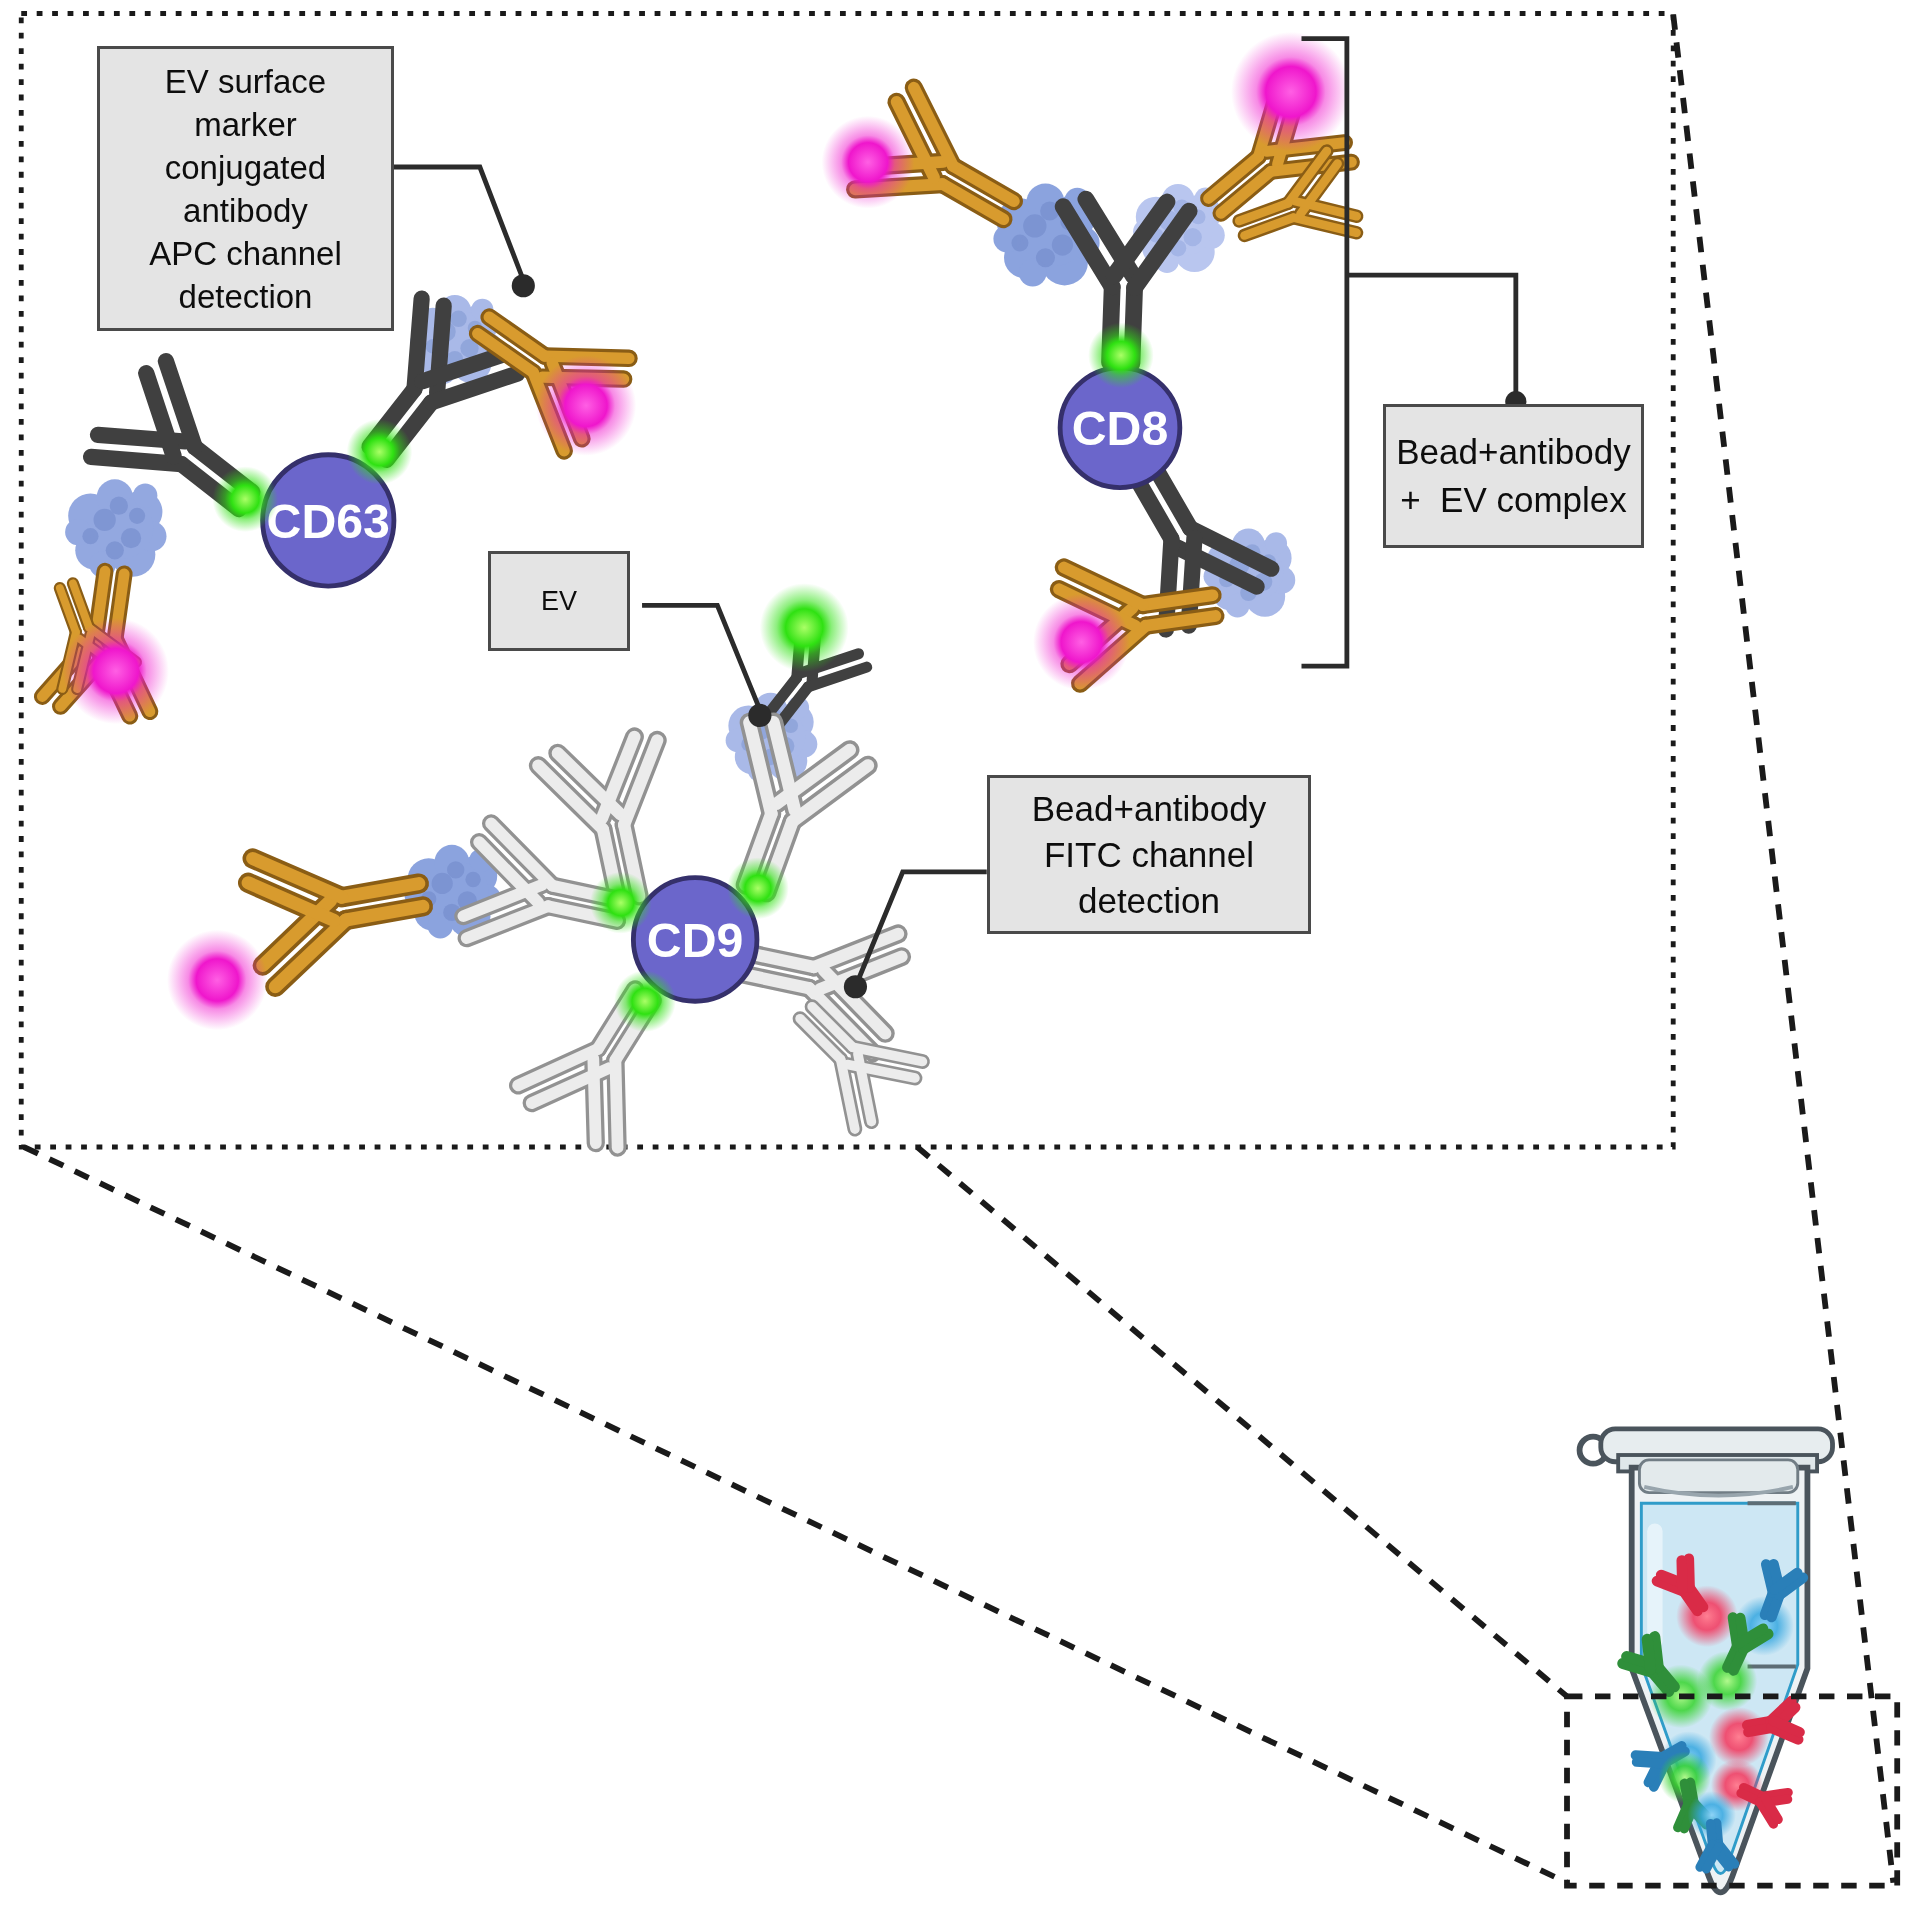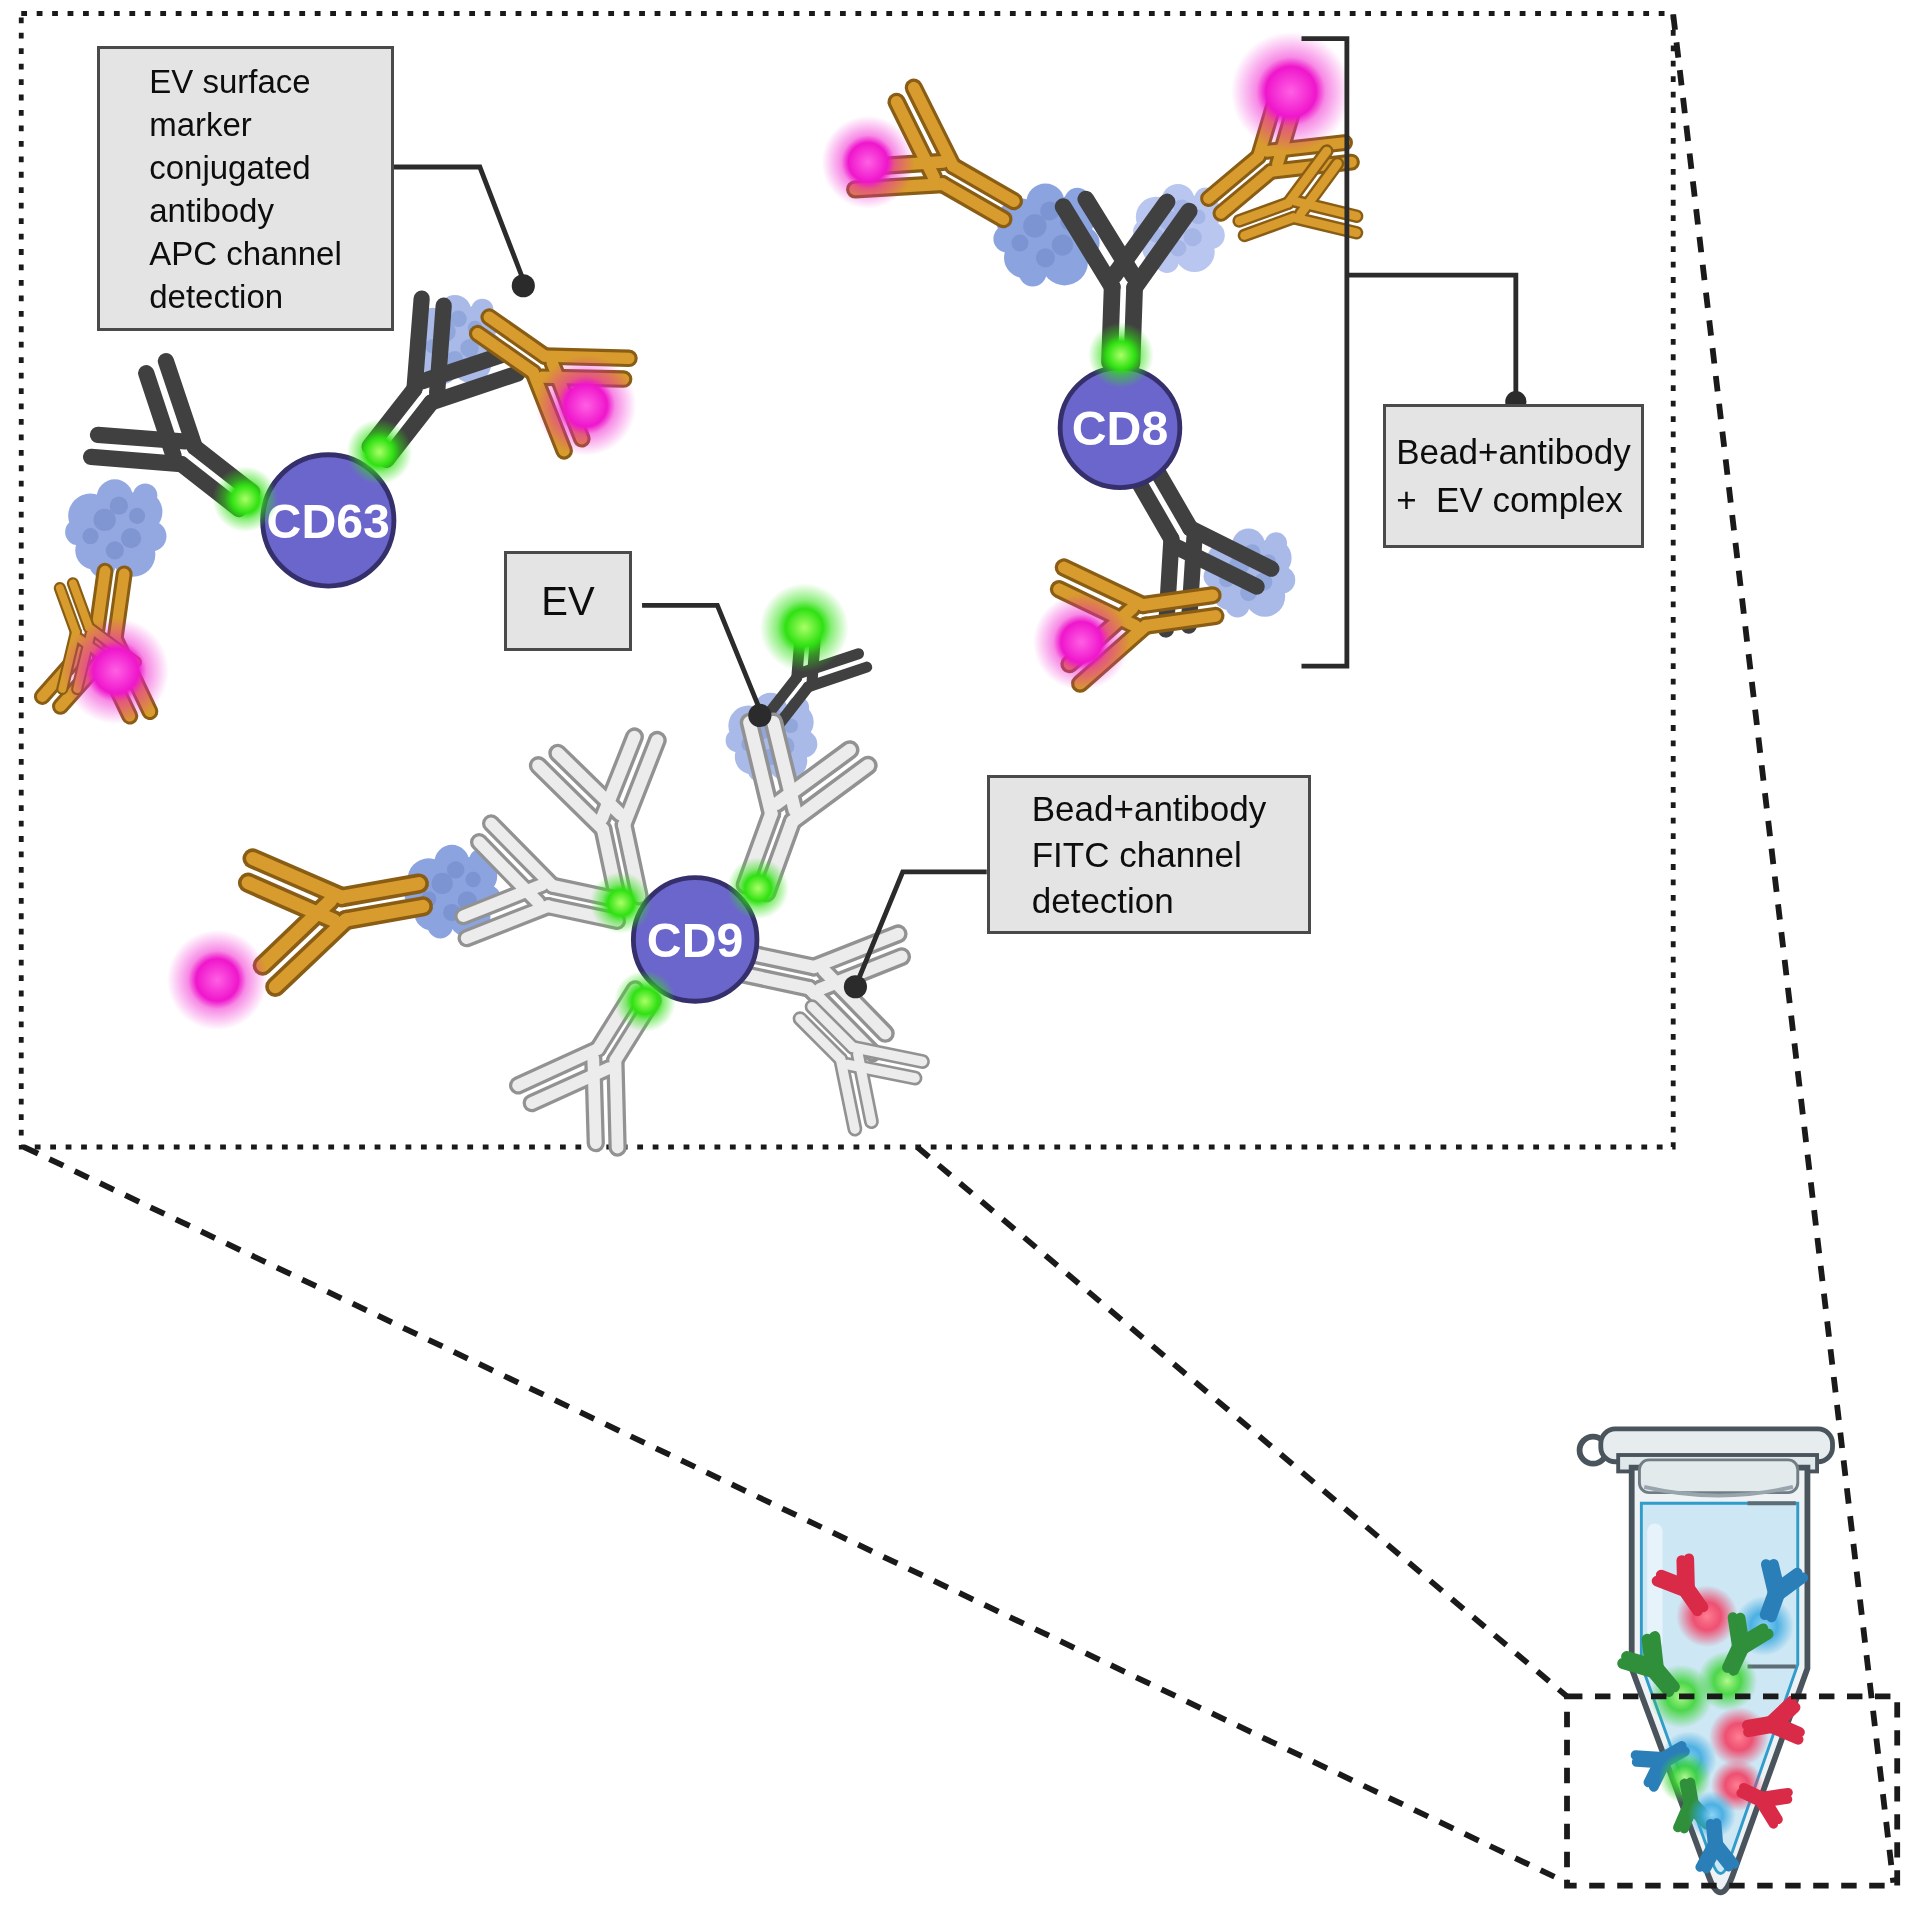--- a/index.html
+++ b/index.html
@@ -6,25 +6,25 @@
   .stage{
     position:relative;width:1931px;height:1931px;background:#ffffff;overflow:hidden;
     font-family:"Liberation Sans",sans-serif;
   }
   .stage svg{position:absolute;left:0;top:0;}
   .label-box{
     position:absolute;
     background:var(--label-bg,#e4e4e4);
     border:3.9px solid var(--label-border,#4a4a4a);
     display:flex;align-items:center;justify-content:center;
-    text-align:left;white-space:pre-wrap;
+    text-align:center;white-space:pre-wrap;
     color:#0d0d0d;box-sizing:border-box;
   }
   .box-apc{left:97px;top:46px;width:297px;height:285px;font-size:33px;line-height:43px;}
-  .box-ev{left:504px;top:551px;width:128px;height:100px;font-size:40px;}
+  .box-ev{left:488px;top:551px;width:142px;height:100px;font-size:27px;}
   .box-complex{left:1383px;top:404px;width:261px;height:144px;font-size:35px;line-height:48px;}
   .box-fitc{left:987px;top:775px;width:324px;height:159px;font-size:35px;line-height:46px;}
 
   
   .abDark{stroke:var(--antibody-dark,#404040);stroke-width:12;fill:none;}
   .abWhite .under{stroke:var(--antibody-light-outline,#929292);stroke-width:14;fill:none;}
   .abWhite .over{stroke:var(--antibody-light-fill,#ececec);stroke-width:9;fill:none;}
   .abOrange .under{stroke:var(--antibody-orange-outline,#8a5d15);stroke-width:14;fill:none;}
   .abOrange .over{stroke:var(--antibody-orange-fill,#d89b2e);stroke-width:9;fill:none;}
   .mab{fill:none;stroke-width:24;}

